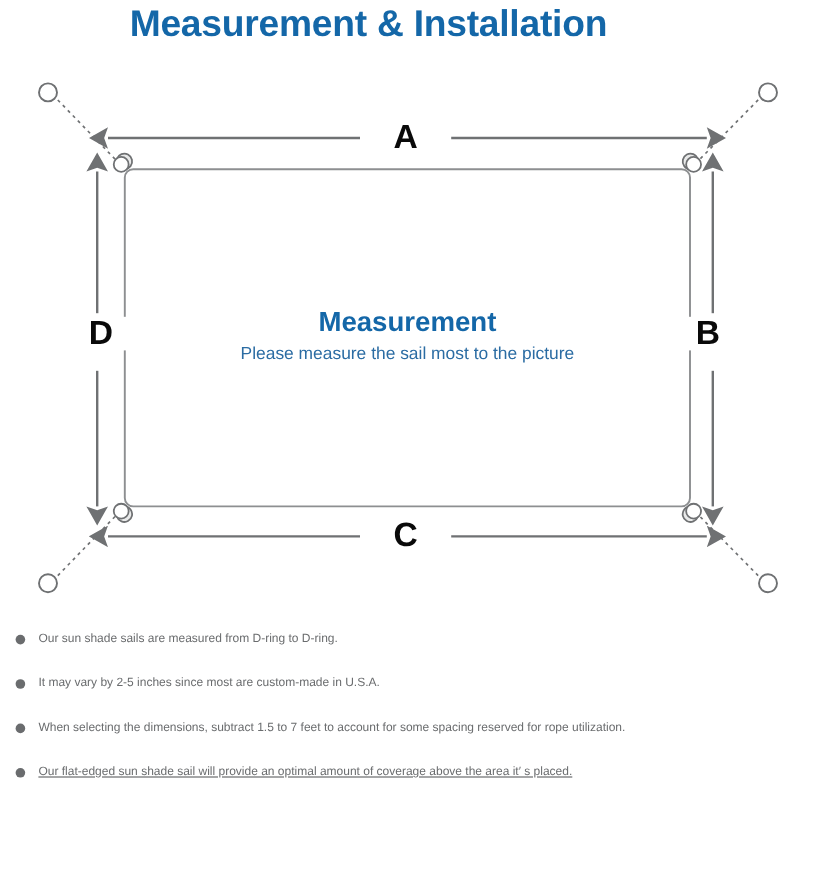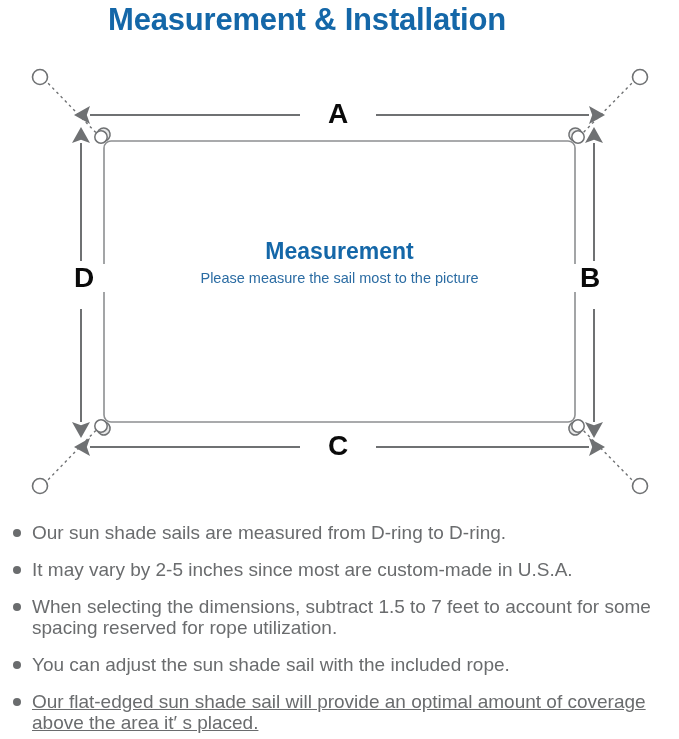--- a/index.html
+++ b/index.html
@@ -40,21 +40,21 @@
     height: 470px;
   }
   .diagram svg {
     display: block;
   }
 
   
   .center-block {
     position: absolute;
     left: 0;
-    top: 190px;
+    top: 207px;
     width: 679px;
     text-align: center;
     pointer-events: none;
   }
   .center-title {
     font-size: 23px;
     font-weight: bold;
     color: #1467a8;
     line-height: 30px;
   }
@@ -87,21 +87,21 @@
     position: absolute;
     left: 0;
     top: 522px;
     width: 679px;
   }
   .note-item {
     position: relative;
     padding-left: 32px;
     padding-right: 10px;
     margin-bottom: 16px;
-    font-size: 19px;
+    font-size: 10px;
     line-height: 21px;
     color: #6a6c6e;
   }
   .note-item:last-child { margin-bottom: 0; text-decoration: underline; }
   .note-bullet {
     position: absolute;
     left: 13px;
     top: 7px;
     width: 8px;
     height: 8px;
@@ -196,19 +196,15 @@
   <div class="note-item">
     <span class="note-bullet"></span>
     <span>It may vary by 2-5 inches since most are custom-made in U.S.A.</span>
   </div>
   <div class="note-item">
     <span class="note-bullet"></span>
     <span>When selecting the dimensions, subtract 1.5 to 7 feet to account for some spacing reserved for rope utilization.</span>
   </div>
   <div class="note-item">
     <span class="note-bullet"></span>
-    <span>You can adjust the sun shade sail with the included rope.</span>
-  </div>
-  <div class="note-item">
-    <span class="note-bullet"></span>
     <span>Our flat-edged sun shade sail will provide an optimal amount of coverage above the area it′ s placed.</span>
   </div>
 </div>
 
 </body></html>

